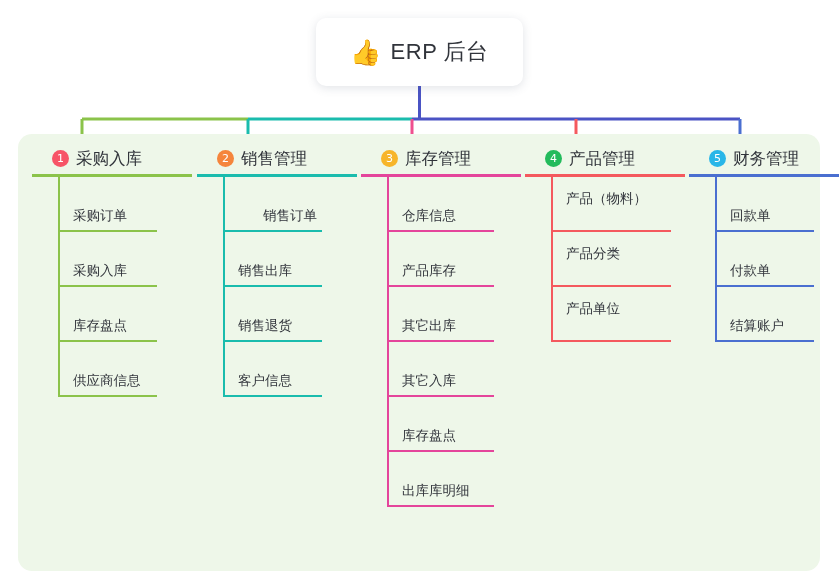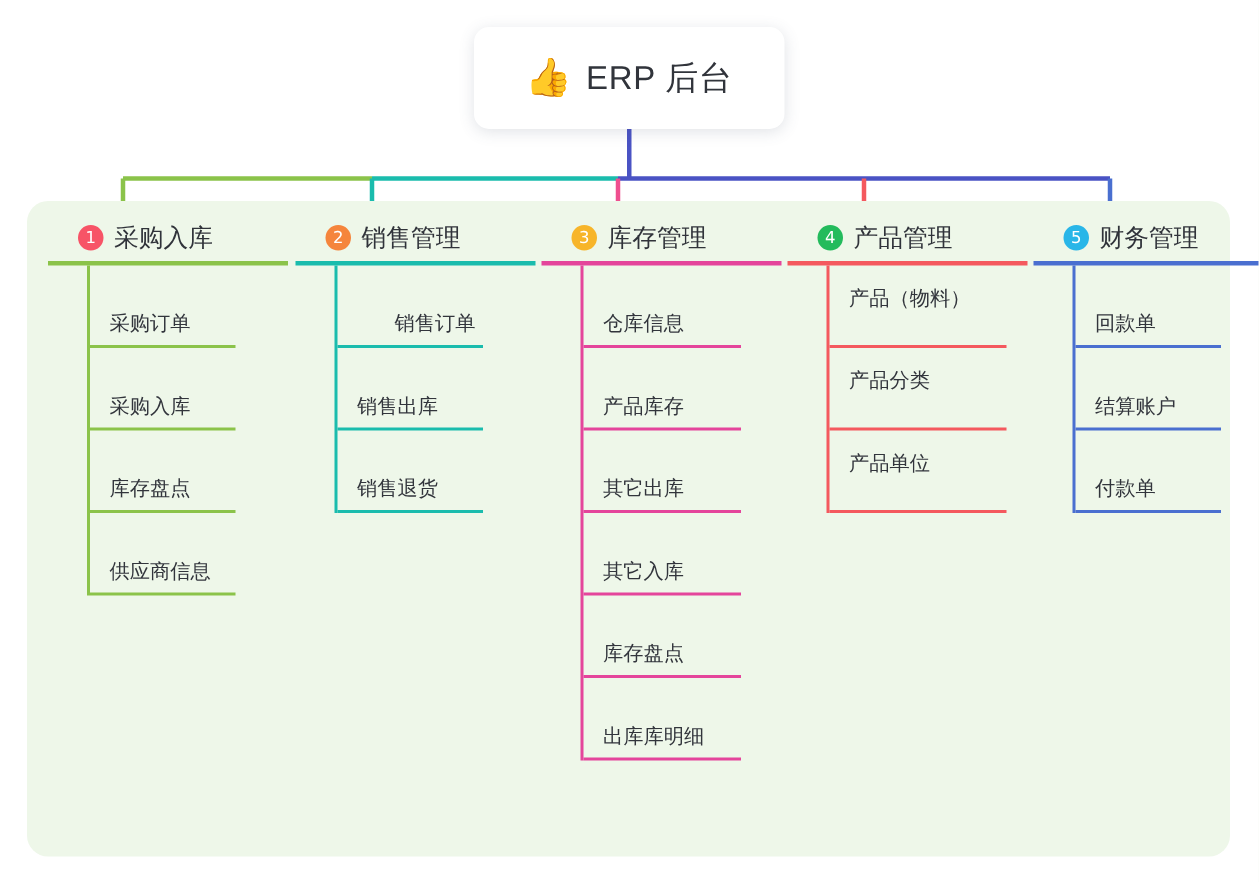--- a/index.html
+++ b/index.html
@@ -192,20 +192,23 @@
         <div class="leaves" style="border-left-color: rgb(26, 188, 173);">
           <div class="leaf" style="border-bottom-color: rgb(26, 188, 173); padding-left: 38px;">
             <span class="leaf-label">销售订单</span>
           </div>
           <div class="leaf" style="border-bottom-color: rgb(26, 188, 173);">
             <span class="leaf-label">销售出库</span>
           </div>
           <div class="leaf" style="border-bottom-color: rgb(26, 188, 173);">
             <span class="leaf-label">销售退货</span>
           </div>
+          <div class="leaf" style="border-bottom-color: rgb(26, 188, 173);">
+            <span class="leaf-label">客户信息</span>
+          </div>
         </div>
       </div>
       <div class="column" id="col-2" style="left: 361px;">
         <div class="col-head" style="border-bottom-color: rgb(228, 69, 155);">
           <span class="col-badge" style="background: rgb(247, 181, 42);">3</span>
           <span class="col-title">库存管理</span>
         </div>
         <div class="leaves" style="border-left-color: rgb(228, 69, 155);">
           <div class="leaf" style="border-bottom-color: rgb(228, 69, 155);">
             <span class="leaf-label">仓库信息</span>
@@ -247,22 +250,22 @@
       <div class="column" id="col-4" style="left: 689px;">
         <div class="col-head" style="border-bottom-color: rgb(74, 111, 208);">
           <span class="col-badge" style="background: rgb(41, 182, 232);">5</span>
           <span class="col-title">财务管理</span>
         </div>
         <div class="leaves" style="border-left-color: rgb(74, 111, 208);">
           <div class="leaf" style="border-bottom-color: rgb(74, 111, 208);">
             <span class="leaf-label">回款单</span>
           </div>
           <div class="leaf" style="border-bottom-color: rgb(74, 111, 208);">
+            <span class="leaf-label">付款单</span>
+          </div>
+          <div class="leaf" style="border-bottom-color: rgb(74, 111, 208);">
             <span class="leaf-label">结算账户</span>
           </div>
-          <div class="leaf" style="border-bottom-color: rgb(74, 111, 208);">
-            <span class="leaf-label">付款单</span>
-          </div>
         </div>
       </div>
     </div>
 
 </div>
 
 </body></html>

